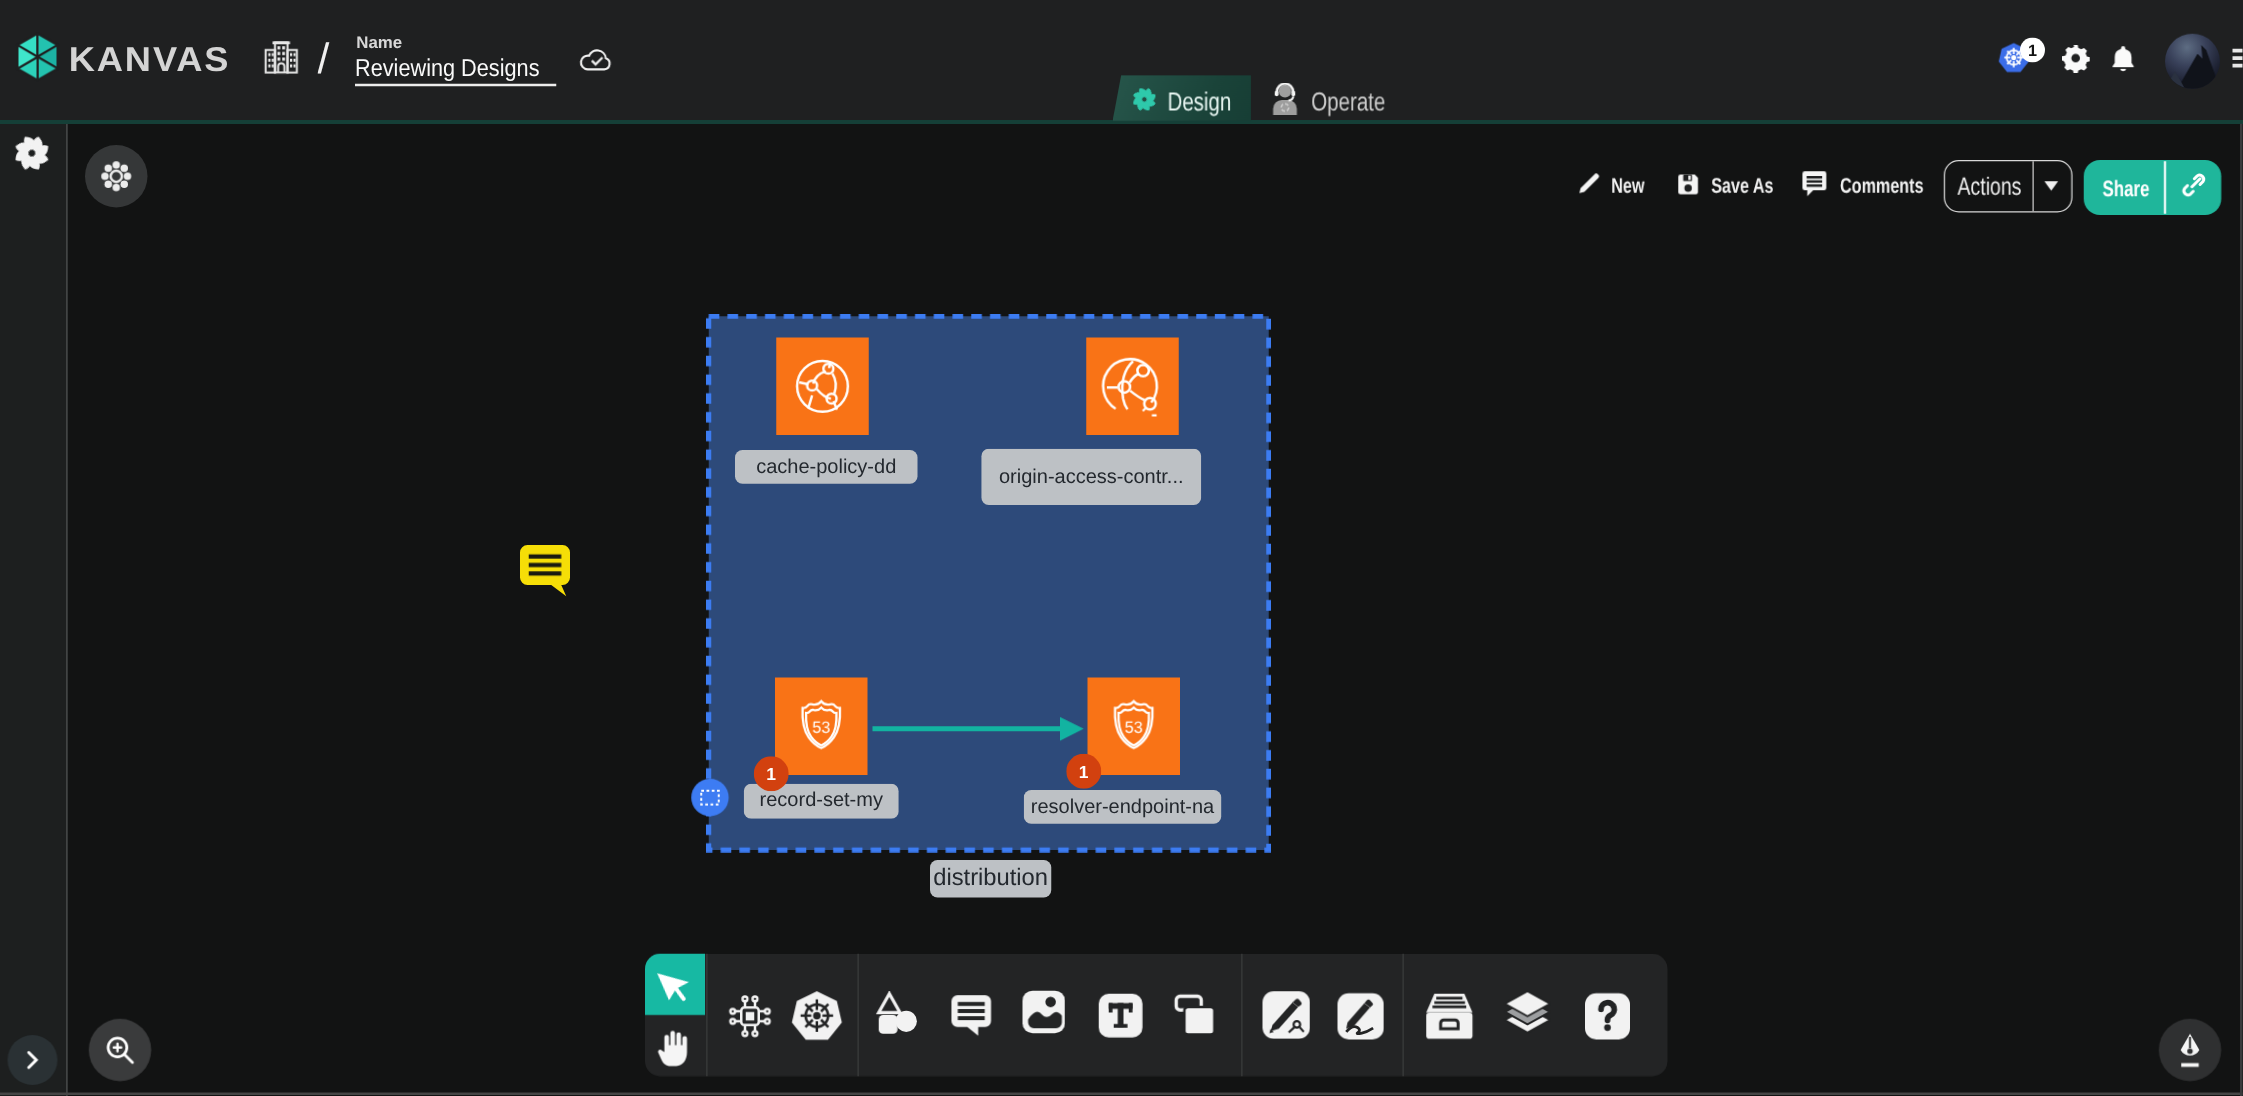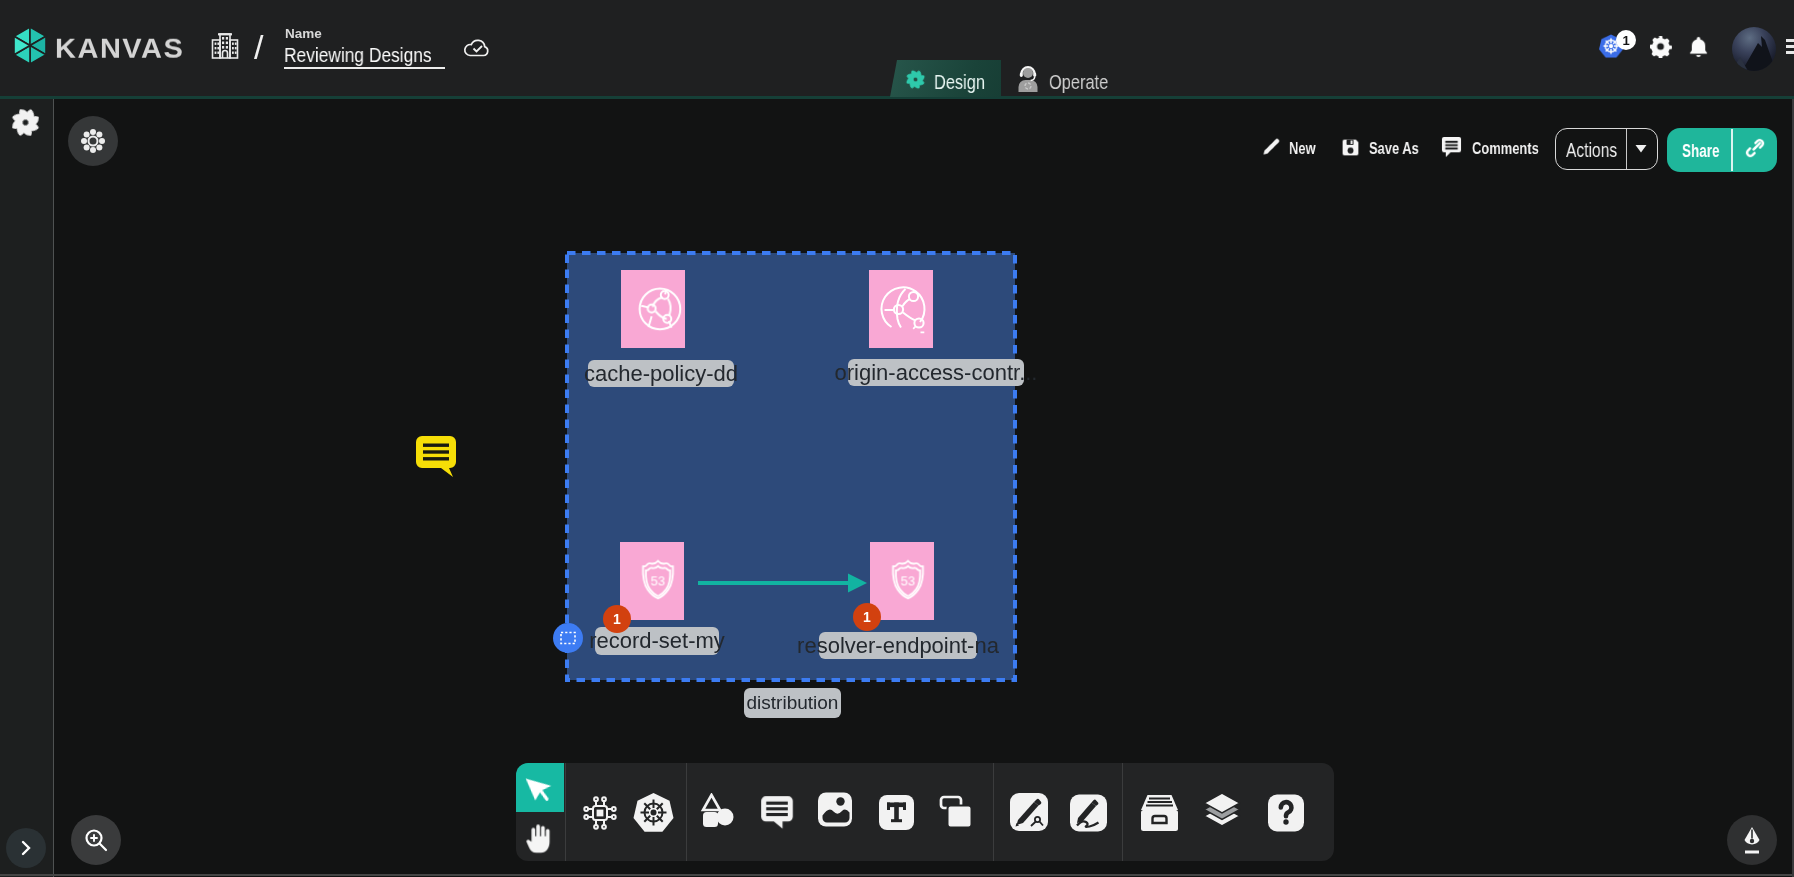--- a/index.html
+++ b/index.html
@@ -22,22 +22,22 @@
 #leftstrip{left:0;top:99px;width:54px;height:778px;background:#1d1f1f;border-right:1px solid #4f5252}
 #circbtn{left:68px;top:116px;width:50px;height:50px;border-radius:50%;background:#353738}
 .rowtxt{font-size:17px;font-weight:bold;color:#f2f2f2;transform:scaleX(0.76);transform-origin:left center}
 #actionsbtn{left:1555px;top:128px;width:103px;height:42px;border:1px solid #d8d8d8;border-radius:12px}
 #actionstxt{left:1566px;top:139px;font-size:20px;color:#f0f0f0;transform:scaleX(0.78);transform-origin:left center}
 #actdiv{left:1626px;top:129px;width:1px;height:40px;background:#c9c9c9}
 #sharebtn{left:1667px;top:128px;width:110px;height:44px;background:#1fb69b;border-radius:13px}
 #sharetxt{left:1682px;top:141px;font-size:18px;font-weight:bold;color:#fff;transform:scaleX(0.75);transform-origin:left center}
 #sharediv{left:1731px;top:129px;width:1.5px;height:42px;background:rgba(255,255,255,0.85)}
 
-.node{width:64px;height:78px;background:#f9a8d4;display:flex;align-items:center;justify-content:flex-end}
-.nlabel{background:#bdc1c5;border-radius:6px;color:#23282e;font-size:22px;display:flex;align-items:center;justify-content:center;white-space:nowrap}
+.node{width:74px;height:78px;background:#f97316;display:flex;align-items:center;justify-content:center}
+.nlabel{background:#bdc1c5;border-radius:6px;color:#23282e;font-size:16px;display:flex;align-items:center;justify-content:center;white-space:nowrap}
 .badge{width:28px;height:28px;border-radius:50%;background:#d2410f;color:#fff;font-size:14px;font-weight:bold;display:flex;align-items:center;justify-content:center}
 
 #btoolbar{left:516px;top:763px;width:818px;height:98px;background:#232425;border-radius:12px}
 #tealcell{left:516px;top:763px;width:48px;height:49px;background:#17b9a3;border-radius:12px 0 0 0;display:flex;align-items:center;justify-content:center}
 .tbdiv{top:763px;width:1px;height:98px;background:#3b3c3d}
 .cicon{display:flex;align-items:center;justify-content:center;border-radius:50%}
 #bline{left:0;top:874px;width:1794px;height:2px;background:#454545}
 #rline{left:1792px;top:99px;width:2px;height:778px;background:#3a3a3c}
 </style>
 </head>
@@ -265,21 +265,21 @@
 </div>
 <div class="abs node" style="left:870px;top:542px">
 <svg width="52" height="52" viewBox="0 0 48 48" fill="none" stroke="#fff" stroke-width="1.7">
 <path d="M24 5.5 c-1.7 2.1-4.2 2.9-6.6 2.3 c-1.5-.4-2.9.2-3.7 1.3 c-.8 1.1-2.1 1.6-3.5 1.4 c-.4 8.4.7 16.3 4.5 21.6 c2.6 3.7 5.9 6.4 9.3 7.9 c3.4-1.5 6.7-4.2 9.3-7.9 c3.8-5.3 4.9-13.2 4.5-21.6 c-1.4.2-2.7-.3-3.5-1.4 c-.8-1.1-2.2-1.7-3.7-1.3 c-2.4.6-4.9-.2-6.6-2.3 z"></path>
 <path d="M24 10.2 c-1.4 1.6-3.4 2.2-5.4 1.8 c-1.2-.3-2.4.2-3 1 c-.7.9-1.7 1.3-2.8 1.2 c-.3 6.8.6 13.2 3.7 17.5 c2.1 2.9 4.7 5.1 7.5 6.4 c2.8-1.3 5.4-3.5 7.5-6.4 c3.1-4.3 4-10.7 3.7-17.5 c-1.1.1-2.1-.3-2.8-1.2 c-.6-.8-1.8-1.3-3-1 c-2 .4-4-.2-5.4-1.8 z"></path>
 <text x="24" y="28.5" font-family="Liberation Sans" font-size="12" fill="#fff" stroke="none" text-anchor="middle" transform="rotate(0.03 24 24)">53</text>
 </svg>
 </div>
 
 <div class="abs nlabel" style="left:588px;top:360px;width:146px;height:27px">cache-policy-dd</div>
-<div class="abs nlabel" style="left:848px;top:359px;width:176px;height:27px">origin-access-contr...</div>
+<div class="abs nlabel" style="left:785px;top:359px;width:176px;height:45px">origin-access-contr...</div>
 <div class="abs nlabel" style="left:595px;top:627px;width:124px;height:28px">record-set-my</div>
 <div class="abs nlabel" style="left:819px;top:632px;width:158px;height:27px">resolver-endpoint-na</div>
 <div class="abs nlabel" style="left:744px;top:688px;width:97px;height:30px;font-size:19px">distribution</div>
 
 <div class="abs badge" style="left:603px;top:605px">1</div>
 <div class="abs badge" style="left:853px;top:603px">1</div>
 
 <div class="abs" id="btoolbar"></div>
 <div class="abs" id="tealcell">
 <svg width="34" height="34" viewBox="0 0 24 24" fill="#fff">

